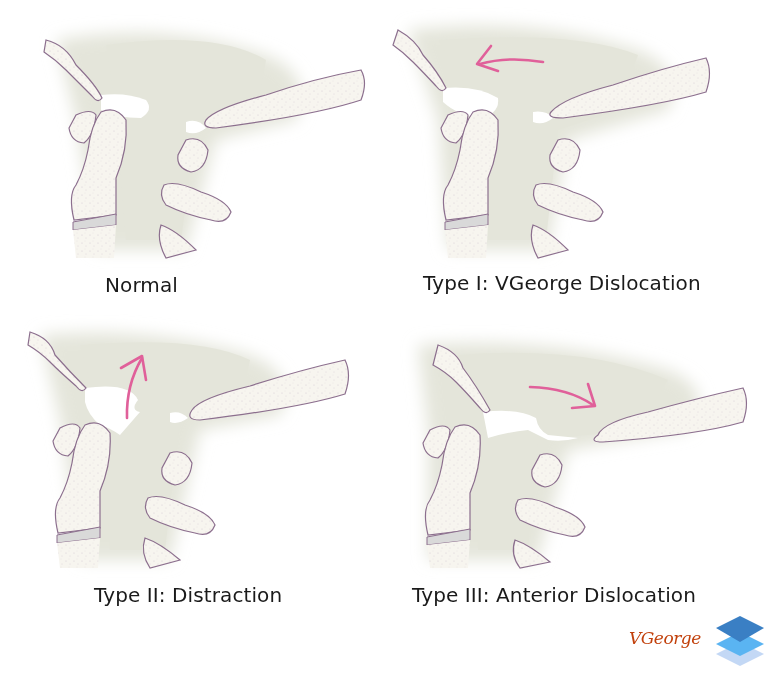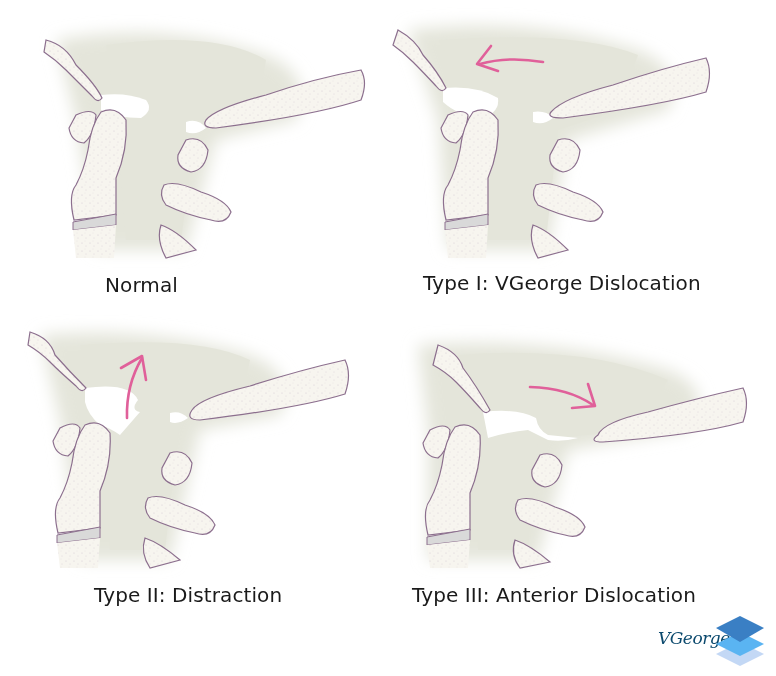--- a/index.html
+++ b/index.html
@@ -2,22 +2,22 @@
 <html><head>
 <meta charset="utf-8">
 <style>
   html, body { margin: 0; padding: 0; background: #ffffff; }
   body { width: 776px; height: 676px; position: relative; overflow: hidden;
          font-family: "DejaVu Sans", "Liberation Sans", sans-serif; }
   .panel { position: absolute; width: 388px; height: 310px; }
   .panel svg.ill { position: absolute; left: 0; top: 0; }
   .caption { position: absolute; font-size: 20px; color: #1a1a1a; white-space: nowrap; letter-spacing: 0.1px; }
   .logo { position: absolute; left: 652px; top: 612px; width: 116px; height: 56px; }
-  .sig { position: absolute; left: 658px; top: 628px; font-family: "DejaVu Serif", serif; font-style: italic;
-         font-size: 17px; color: #0c4a6e; letter-spacing: -0.5px; }
+  .sig { position: absolute; left: 629px; top: 628px; font-family: "DejaVu Serif", serif; font-style: italic;
+         font-size: 17px; color: #c2410c; letter-spacing: -0.5px; }
 </style>
 </head>
 <body>
 
 <svg width="0" height="0" style="position:absolute">
   <defs>
     <radialGradient id="tissueGrad" cx="0.45" cy="0.35" r="0.7">
       <stop offset="0.6" stop-color="#e4e5da"></stop>
       <stop offset="1" stop-color="#ffffff"></stop>
     </radialGradient>

